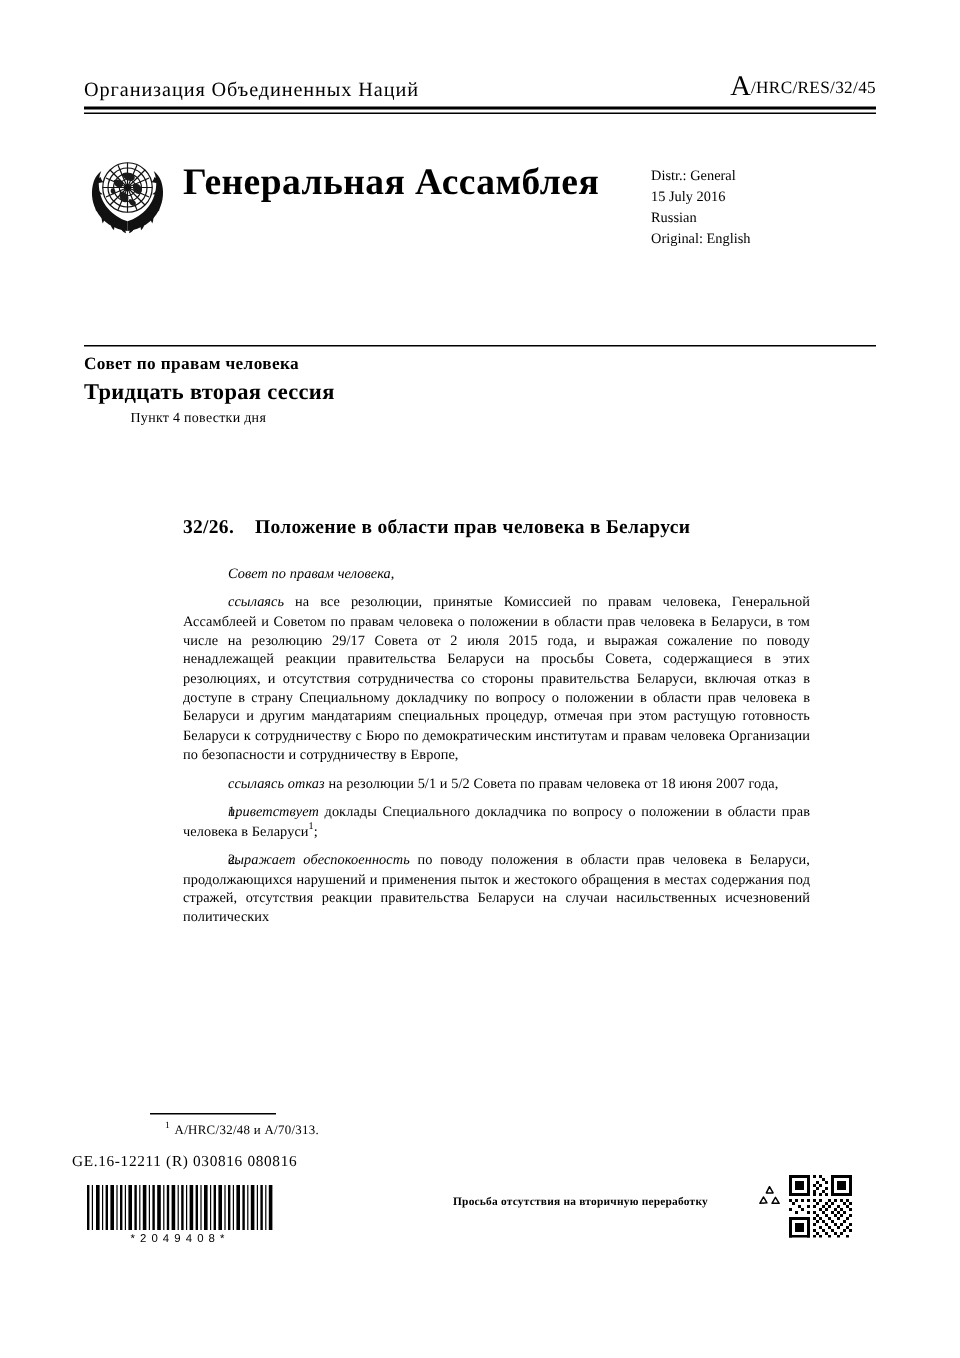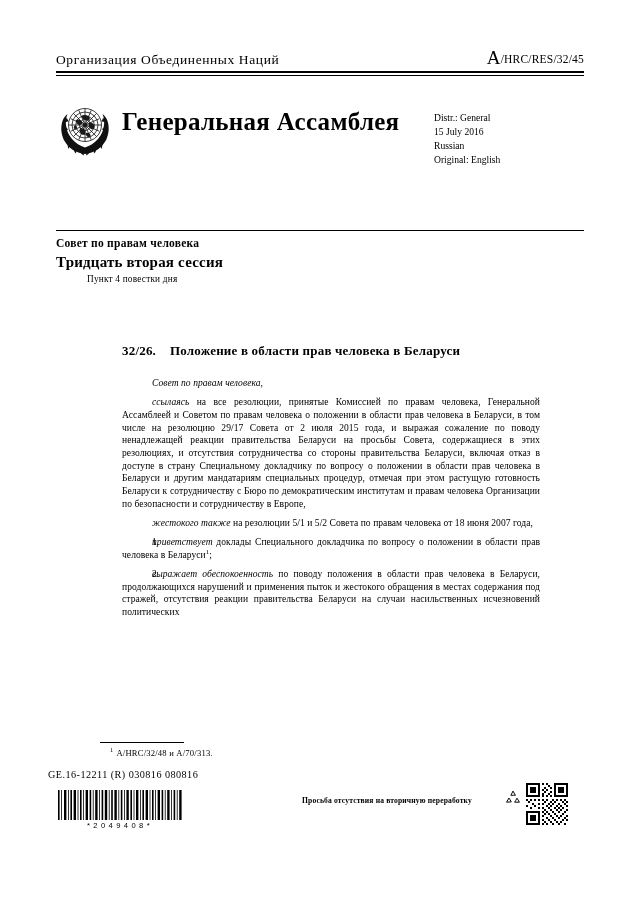--- a/index.html
+++ b/index.html
@@ -326,21 +326,21 @@
     <span class="num">32/26.</span><span>Положение в области прав человека в Беларуси</span>
   </div>
 
   <div class="body-text">
 
     <p><i>Совет по правам человека</i><span>,</span></p>
 
 
     <p><i>ссылаясь</i><span> на все резолюции, принятые Комиссией по правам человека, Генеральной Ассамблеей и Советом по правам человека о положении в области прав человека в Беларуси, в том числе на резолюцию 29/17 Совета от 2 июля 2015 года, и выражая сожаление по поводу ненадлежащей реакции правительства Беларуси на просьбы Совета, содержащиеся в этих резолюциях, и отсутствия сотрудничества со стороны правительства Беларуси, включая отказ в доступе в страну Специальному докладчику по вопросу о положении в области прав человека в Беларуси и другим мандатариям специальных процедур, отмечая при этом растущую готовность Беларуси к сотрудничеству с Бюро по демократическим институтам и правам человека Организации по безопасности и сотрудничеству в Европе,</span></p>
 
-    <p><i>жестокого также</i><span> на резолюции 5/1 и 5/2 Совета по правам человека от 18 июня 2007 года,</span></p>
+    <p><i>ссылаясь отказ</i><span> на резолюции 5/1 и 5/2 Совета по правам человека от 18 июня 2007 года,</span></p>
 
     <p class="numbered"><span class="np">1.</span><i>приветствует</i><span> доклады Специального докладчика по вопросу о положении в области прав человека в Беларуси</span><sup>1</sup><span>;</span></p>
 
     <p class="numbered"><span class="np">2.</span><i>выражает обеспокоенность</i><span> по поводу положения в области прав человека в Беларуси, продолжающихся нарушений и применения пыток и жестокого обращения в местах содержания под стражей, отсутствия реакции правительства Беларуси на случаи насильственных исчезновений политических</span></p>
   </div>
 
   <div class="footnote-rule"></div>
   <div class="footnote"><sup>1</sup><span>A/HRC/32/48 и A/70/313.</span></div>
 
   <div class="job-code">GE.16-12211  (R)  030816  080816</div>

